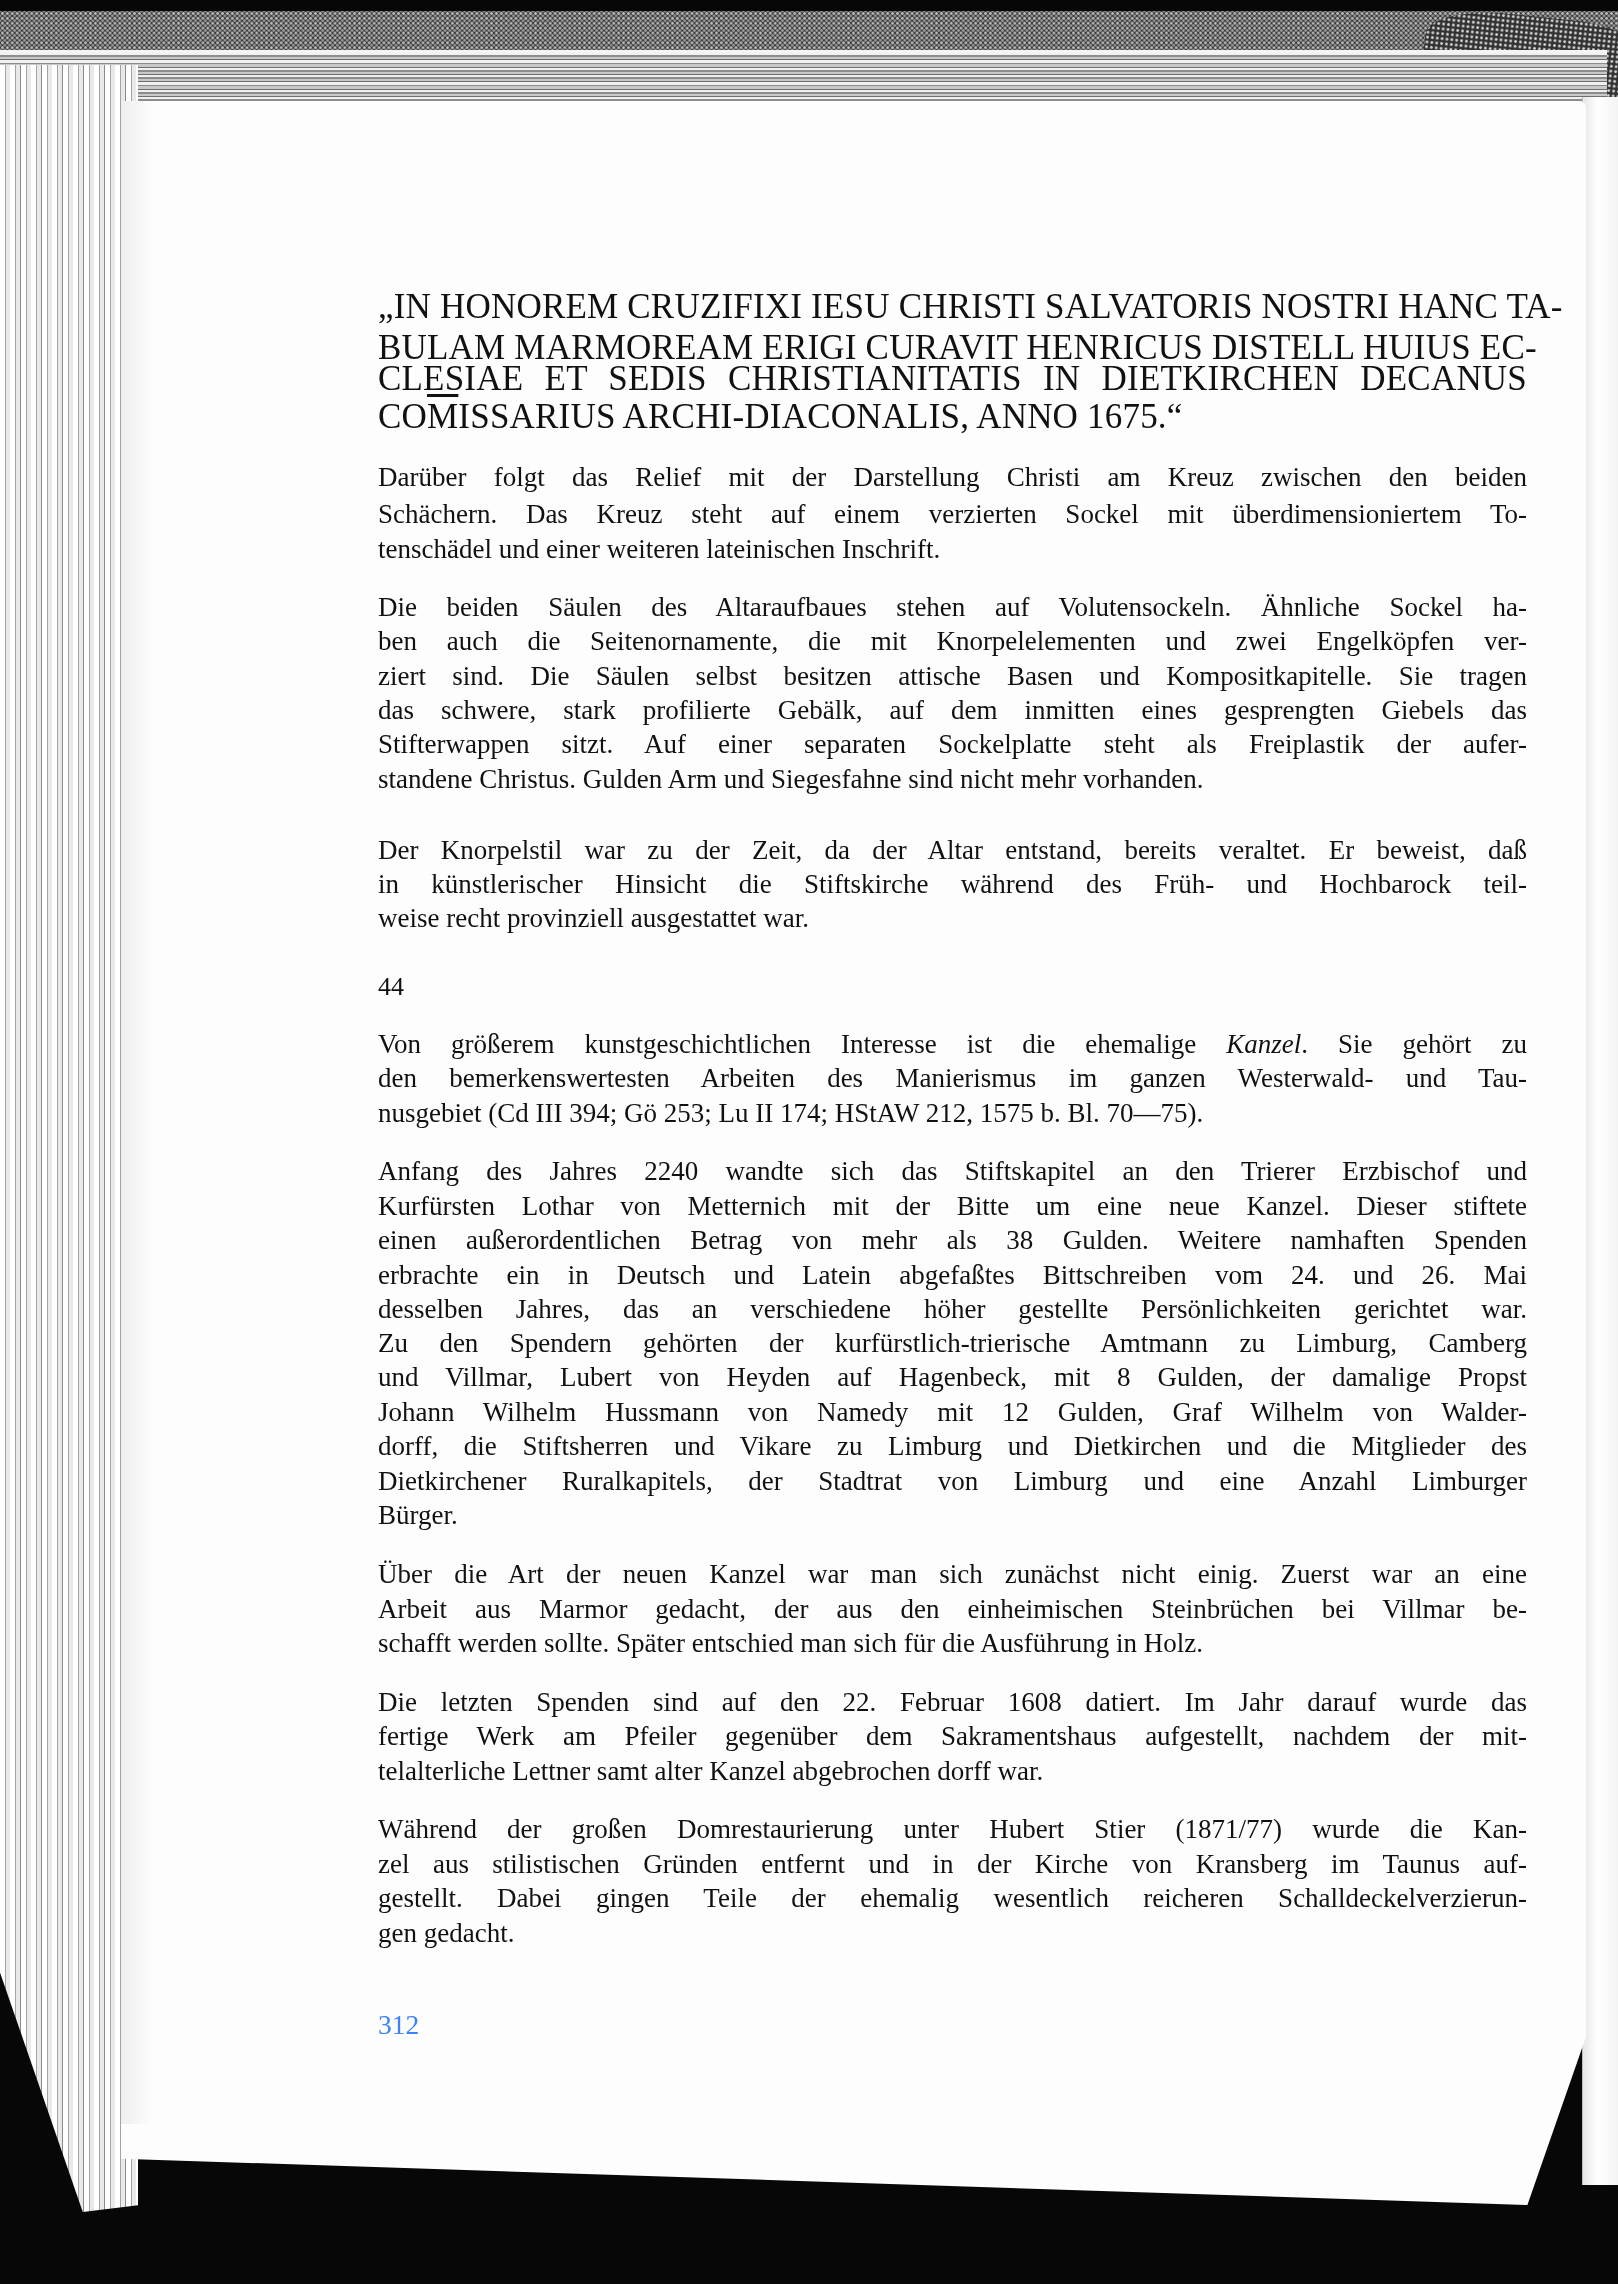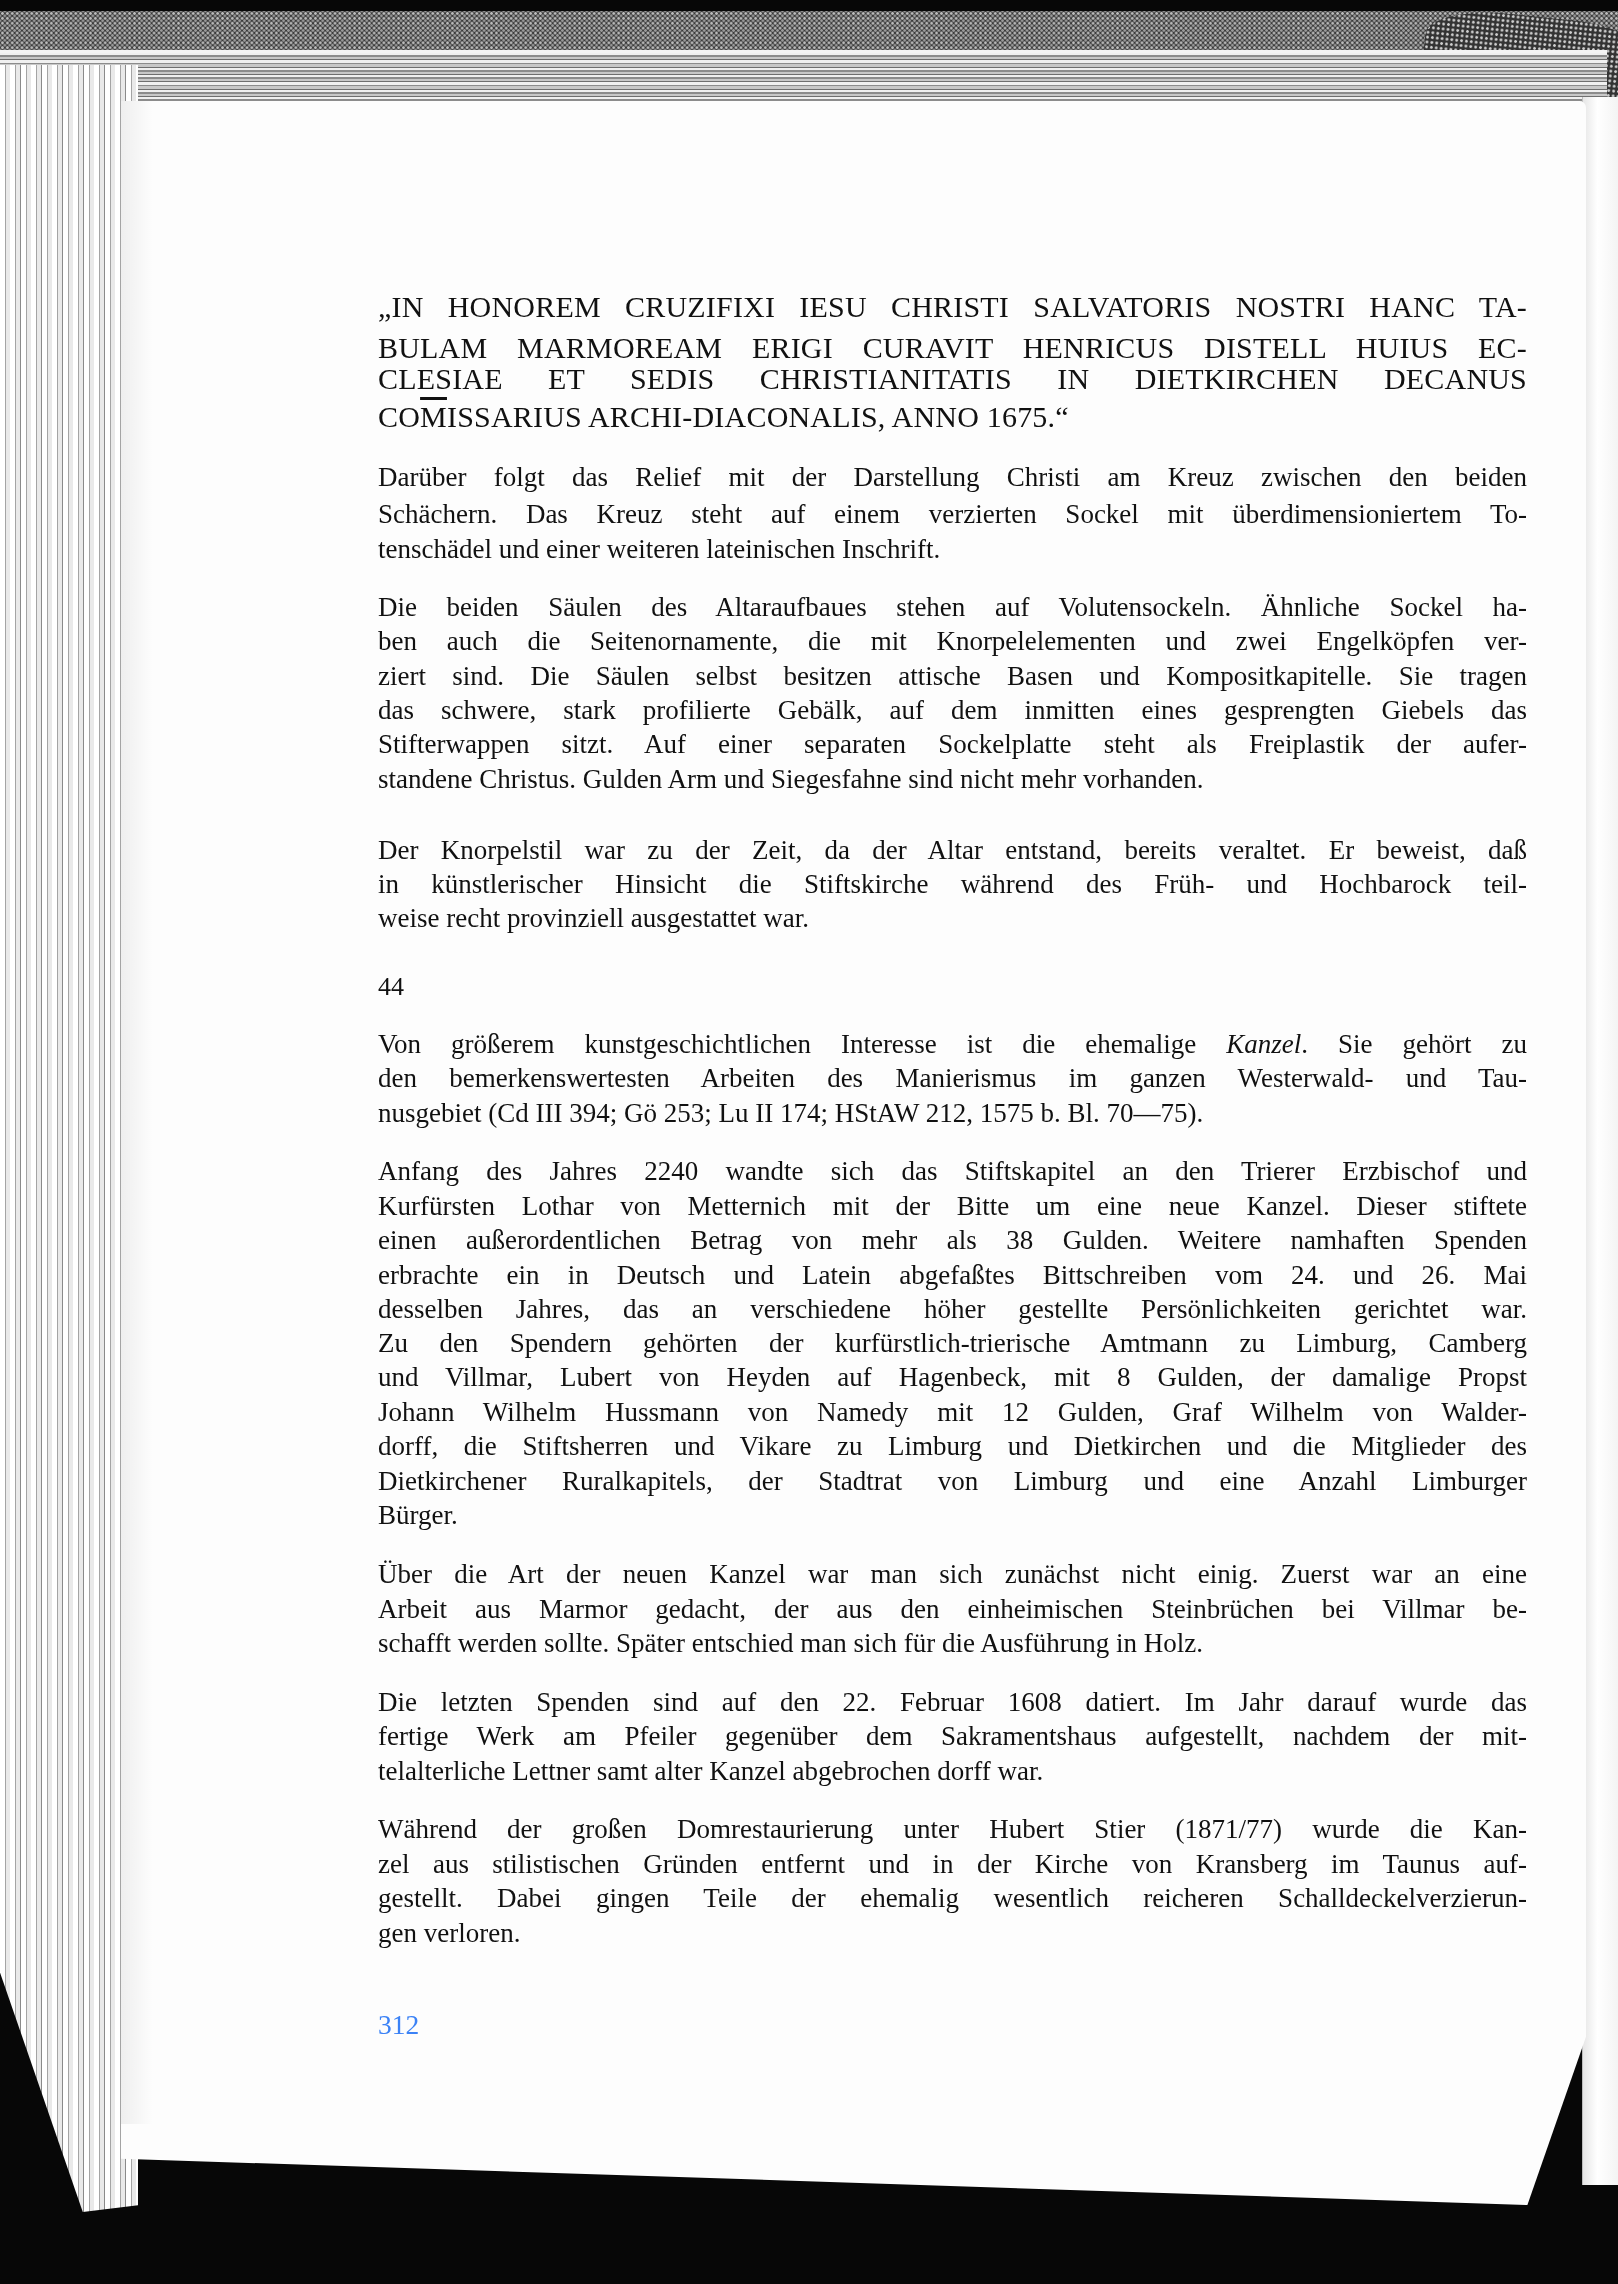--- a/index.html
+++ b/index.html
@@ -99,21 +99,21 @@
     line-height: 32px;
     height: 32px;
   }
   .just {
     width: 1149px;
     text-align: justify;
     text-align-last: justify;
   }
   .caps {
     letter-spacing: 0.2px;
-    font-size: 30px;
+    font-size: 35px;
   }
   .section-no {
     font-weight: normal;
     font-size: 26px;
   }
   .page-number {
     position: absolute;
     left: 378px; top: 2009px;
     font-family: "Liberation Serif", "DejaVu Serif", serif;
     font-size: 27.5px;
@@ -195,19 +195,19 @@
     <div>
       <div class="line just" style="top:1686px">Die letzten Spenden sind auf den 22. Februar 1608 datiert. Im Jahr darauf wurde das</div>
       <div class="line just" style="top:1720px">fertige Werk am Pfeiler gegenüber dem Sakramentshaus aufgestellt, nachdem der mit-</div>
       <div class="line" style="top:1755px">telalterliche Lettner samt alter Kanzel abgebrochen dorff war.</div>
     </div>
 
     <div>
       <div class="line just" style="top:1813px">Während der großen Domrestaurierung unter Hubert Stier (1871/77) wurde die Kan-</div>
       <div class="line just" style="top:1848px">zel aus stilistischen Gründen entfernt und in der Kirche von Kransberg im Taunus auf-</div>
       <div class="line just" style="top:1882px">gestellt. Dabei gingen Teile der ehemalig wesentlich reicheren Schalldeckelverzierun-</div>
-      <div class="line" style="top:1917px">gen verloren.</div>
+      <div class="line" style="top:1917px">gen gedacht.</div>
     </div>
   </div>
 
   <div class="page-number">312</div>
 </div>
 
 
 </body></html>

